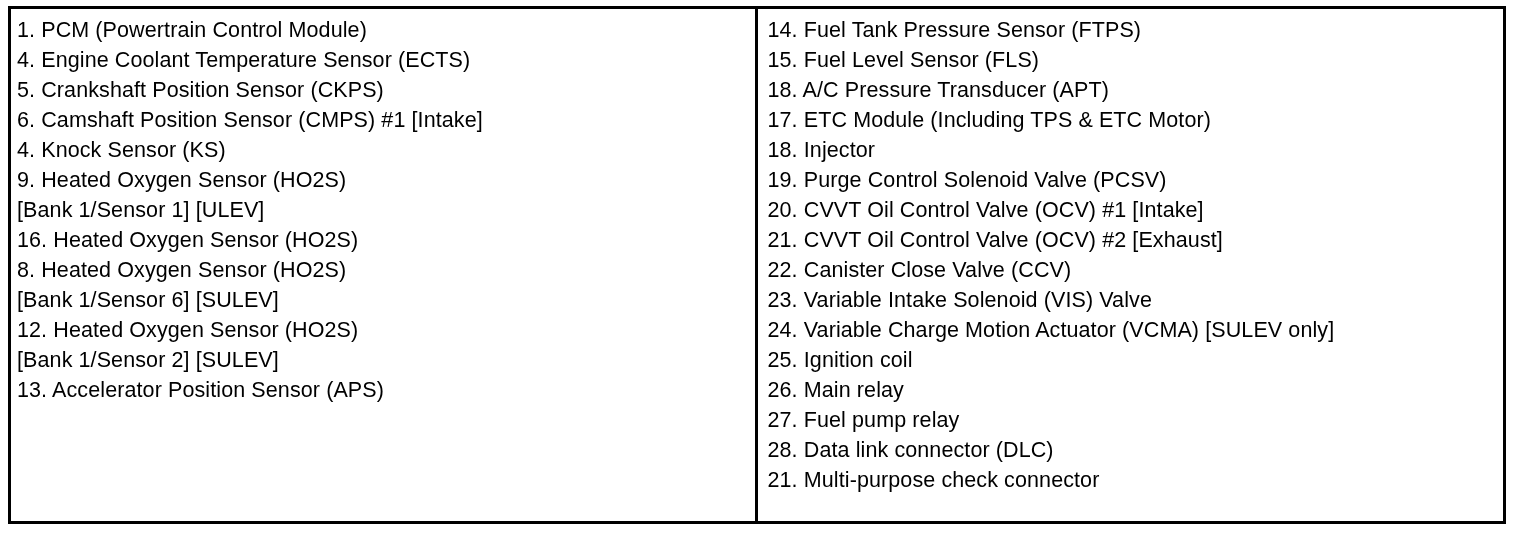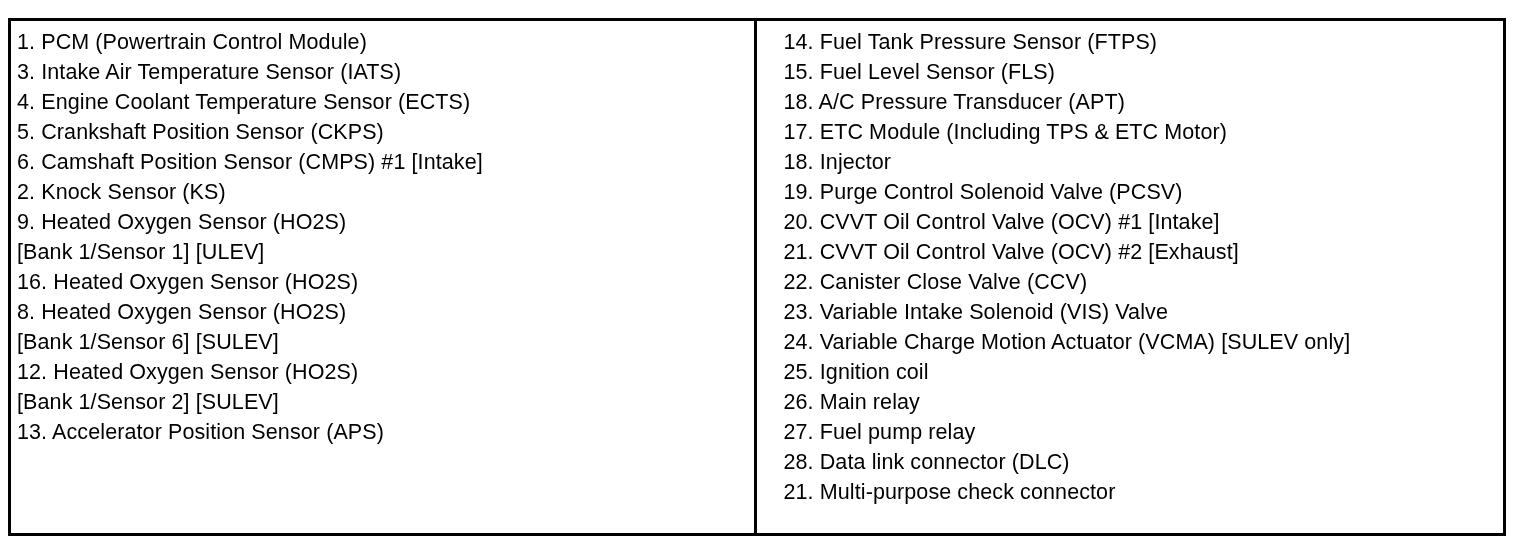--- a/index.html
+++ b/index.html
@@ -10,60 +10,59 @@
   body {
     width: 1520px;
     height: 536px;
     font-family: "Liberation Sans", sans-serif;
     color: #000000;
     overflow: hidden;
   }
   .component-table {
     position: absolute;
     left: 8px;
-    top: 18px;
+    top: 6px;
     width: 1498px;
     height: 518px;
     border: 3px solid #000000;
     box-sizing: border-box;
     display: flex;
     flex-direction: row;
     background: #ffffff;
   }
   .column {
     box-sizing: border-box;
     padding: 6px 0 0 6px;
     overflow: hidden;
   }
   .column-left {
     width: 748px;
     border-right: 3px solid #000000;
   }
   .column-right {
     width: 747px;
-    padding-left: 26px;
+    padding-left: 10px;
   }
   .entry {
     font-size: 21.5px;
     line-height: 30px;
     white-space: nowrap;
     letter-spacing: 0.1px;
   }
 </style>
 </head>
 <body>
 
 <div class="component-table">
   <div class="column column-left">
     <div class="entry">1. PCM (Powertrain Control Module)</div>
-    <div class="entry">3. Intake Air Temperature Sensor (IATS)</div>
     <div class="entry">4. Engine Coolant Temperature Sensor (ECTS)</div>
     <div class="entry">5. Crankshaft Position Sensor (CKPS)</div>
     <div class="entry">6. Camshaft Position Sensor (CMPS) #1 [Intake]</div>
-    <div class="entry">2. Knock Sensor (KS)</div>
+    <div class="entry">4. Knock Sensor (KS)</div>
     <div class="entry">9. Heated Oxygen Sensor (HO2S)</div>
     <div class="entry">[Bank 1/Sensor 1] [ULEV]</div>
     <div class="entry">16. Heated Oxygen Sensor (HO2S)</div>
     <div class="entry">8. Heated Oxygen Sensor (HO2S)</div>
     <div class="entry">[Bank 1/Sensor 6] [SULEV]</div>
     <div class="entry">12. Heated Oxygen Sensor (HO2S)</div>
     <div class="entry">[Bank 1/Sensor 2] [SULEV]</div>
     <div class="entry">13. Accelerator Position Sensor (APS)</div>
   </div>
   <div class="column column-right">

